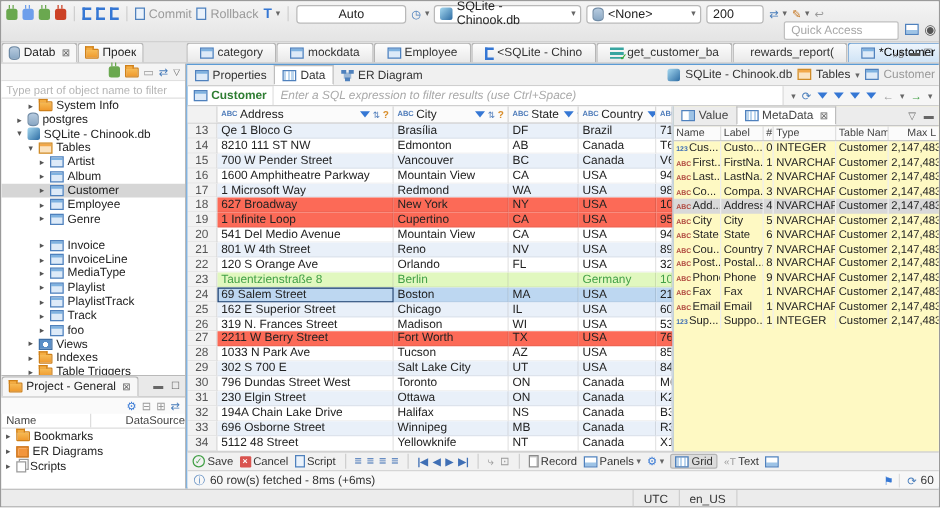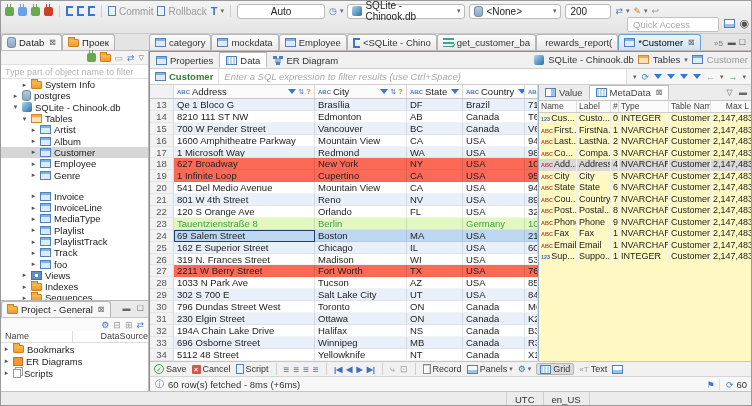--- a/index.html
+++ b/index.html
@@ -81,21 +81,21 @@
   
   .tabstrip { position:absolute; left:0; top:33px; width:752px; height:17px; display:flex;
               background:#e4e4e4; border-bottom:1px solid #bdbdbd; }
   .left-tabs { width:148px; flex:none; display:flex; align-items:flex-end; position:relative; }
   .ltab { display:flex; align-items:center; gap:3px; height:16px; padding:0 5px; font-size:9.5px;
           border:1px solid #b5b5b5; border-bottom:none; border-radius:3px 3px 0 0;
           background:linear-gradient(#fdfdfd,#ececec); white-space:nowrap; }
   .ltab.active { background:#f7f7f7; }
   .panel-winbtns { position:absolute; right:2px; top:3px; color:#666; font-size:8px; letter-spacing:2px; }
   .etabs { flex:1; display:flex; align-items:flex-end; overflow:hidden; position:relative; }
-  .etab { display:flex; align-items:center; gap:3px; height:16px; padding:0 5px; font-size:9.5px;
+  .etab { display:flex; align-items:center; gap:3px; height:16px; padding:0 10px; font-size:9.5px;
           border:1px solid #b5b5b5; border-bottom:none; border-radius:3px 3px 0 0;
           background:linear-gradient(#fdfdfd,#e8e8e8); white-space:nowrap; color:#333; }
   .etab.active { background:linear-gradient(#eef5fc,#cfe3f5); border-color:#6ba1d6; color:#000; }
   .tclose { font-size:8px; color:#666; margin-left:2px; }
   .tab-overflow { position:absolute; right:30px; bottom:2px; color:#777; font-size:8px; }
   .strip-winbtns { position:absolute; right:4px; bottom:3px; color:#555; font-size:8px; letter-spacing:3px; }
 
   
   .sidebar { position:absolute; left:0; top:50px; width:148px; height:249px; background:#fff;
              border-right:1px solid #b9b9b9; }
@@ -413,25 +413,20 @@
           <span>Views</span>
         </div>
         <div class="tnode" style="padding-left: 20px;">
           <span class="texp">▸</span>
           <span class="ic i-folder"></span>
           <span>Indexes</span>
         </div>
         <div class="tnode" style="padding-left: 20px;">
           <span class="texp">▸</span>
           <span class="ic i-folder"></span>
-          <span>Sequences</span>
-        </div>
-        <div class="tnode" style="padding-left: 20px;">
-          <span class="texp">▸</span>
-          <span class="ic i-folder"></span>
           <span>Table Triggers</span>
         </div>
       </div>
   </div>
 
   <div class="project">
     <div class="proj-tabrow">
       <div class="ltab active">
         <span class="ic i-folder"></span>
         <span>Project - General</span>

